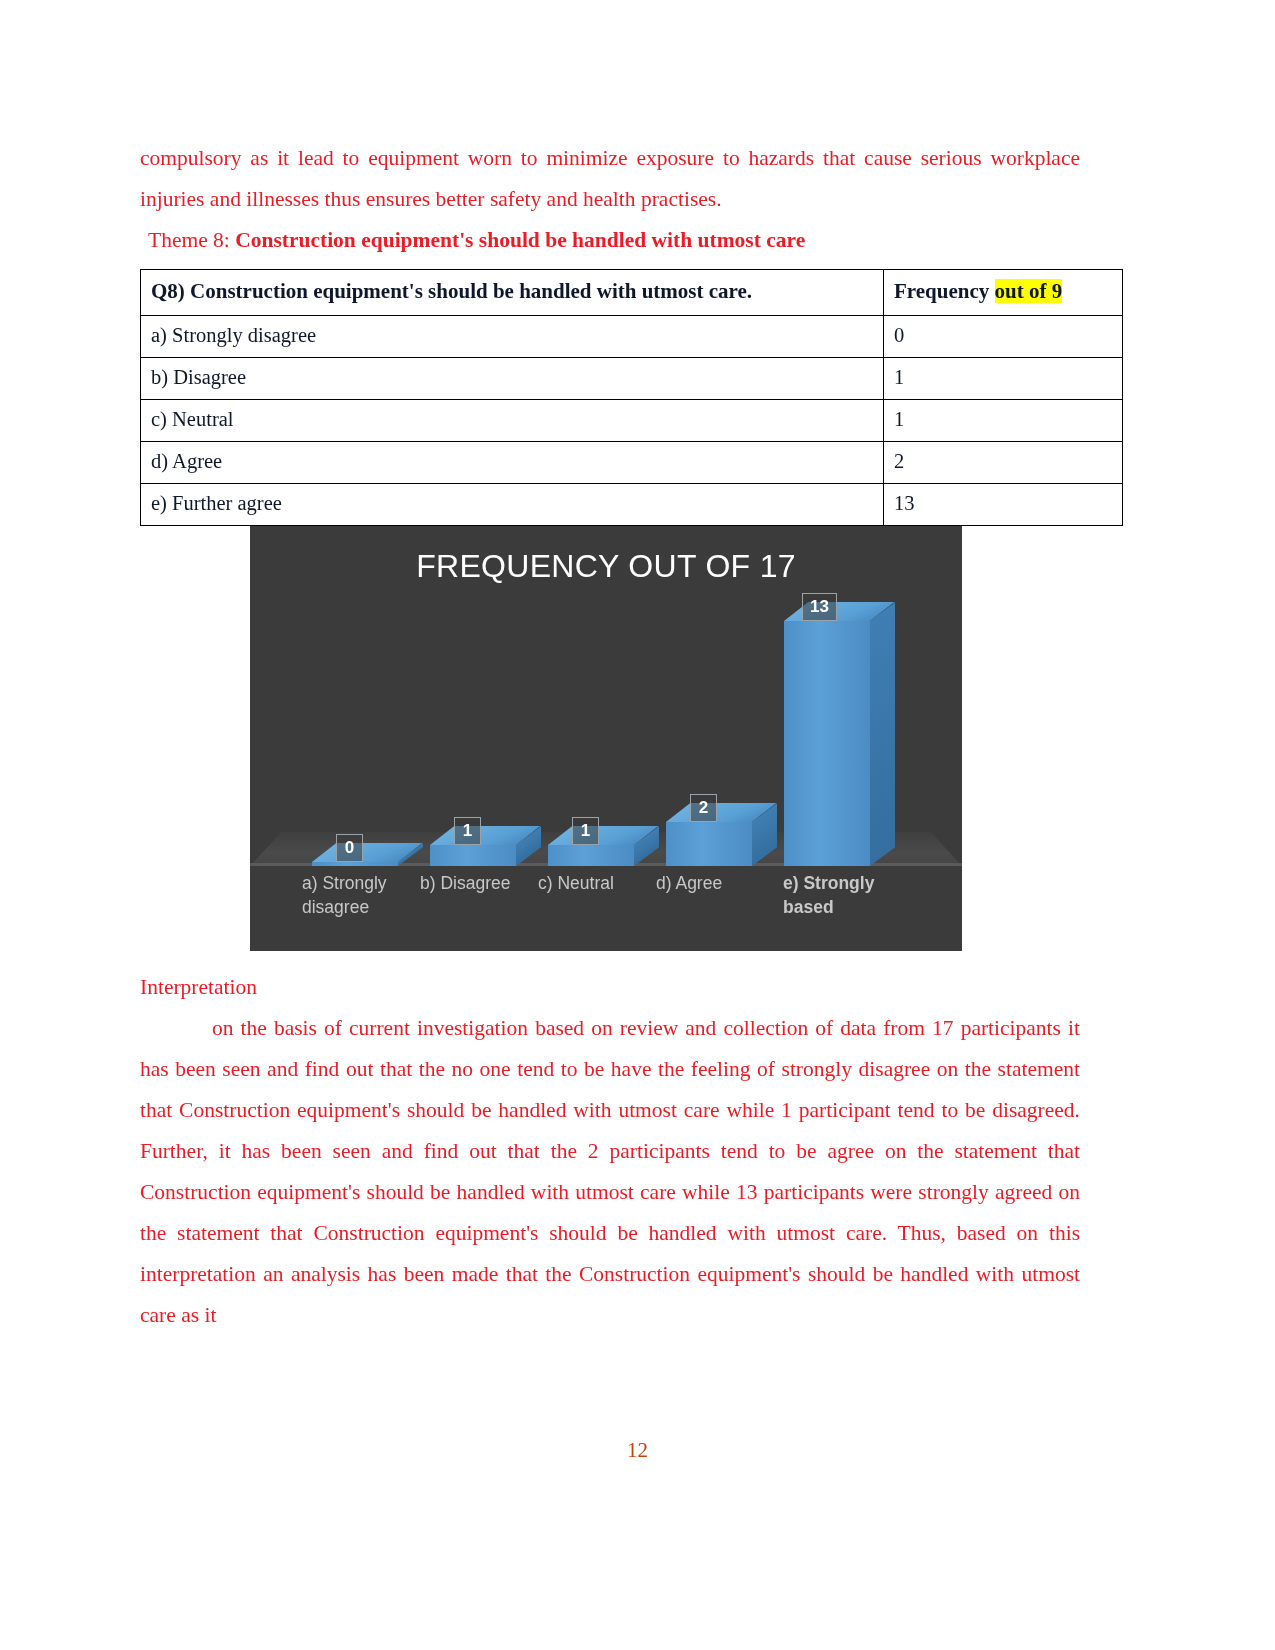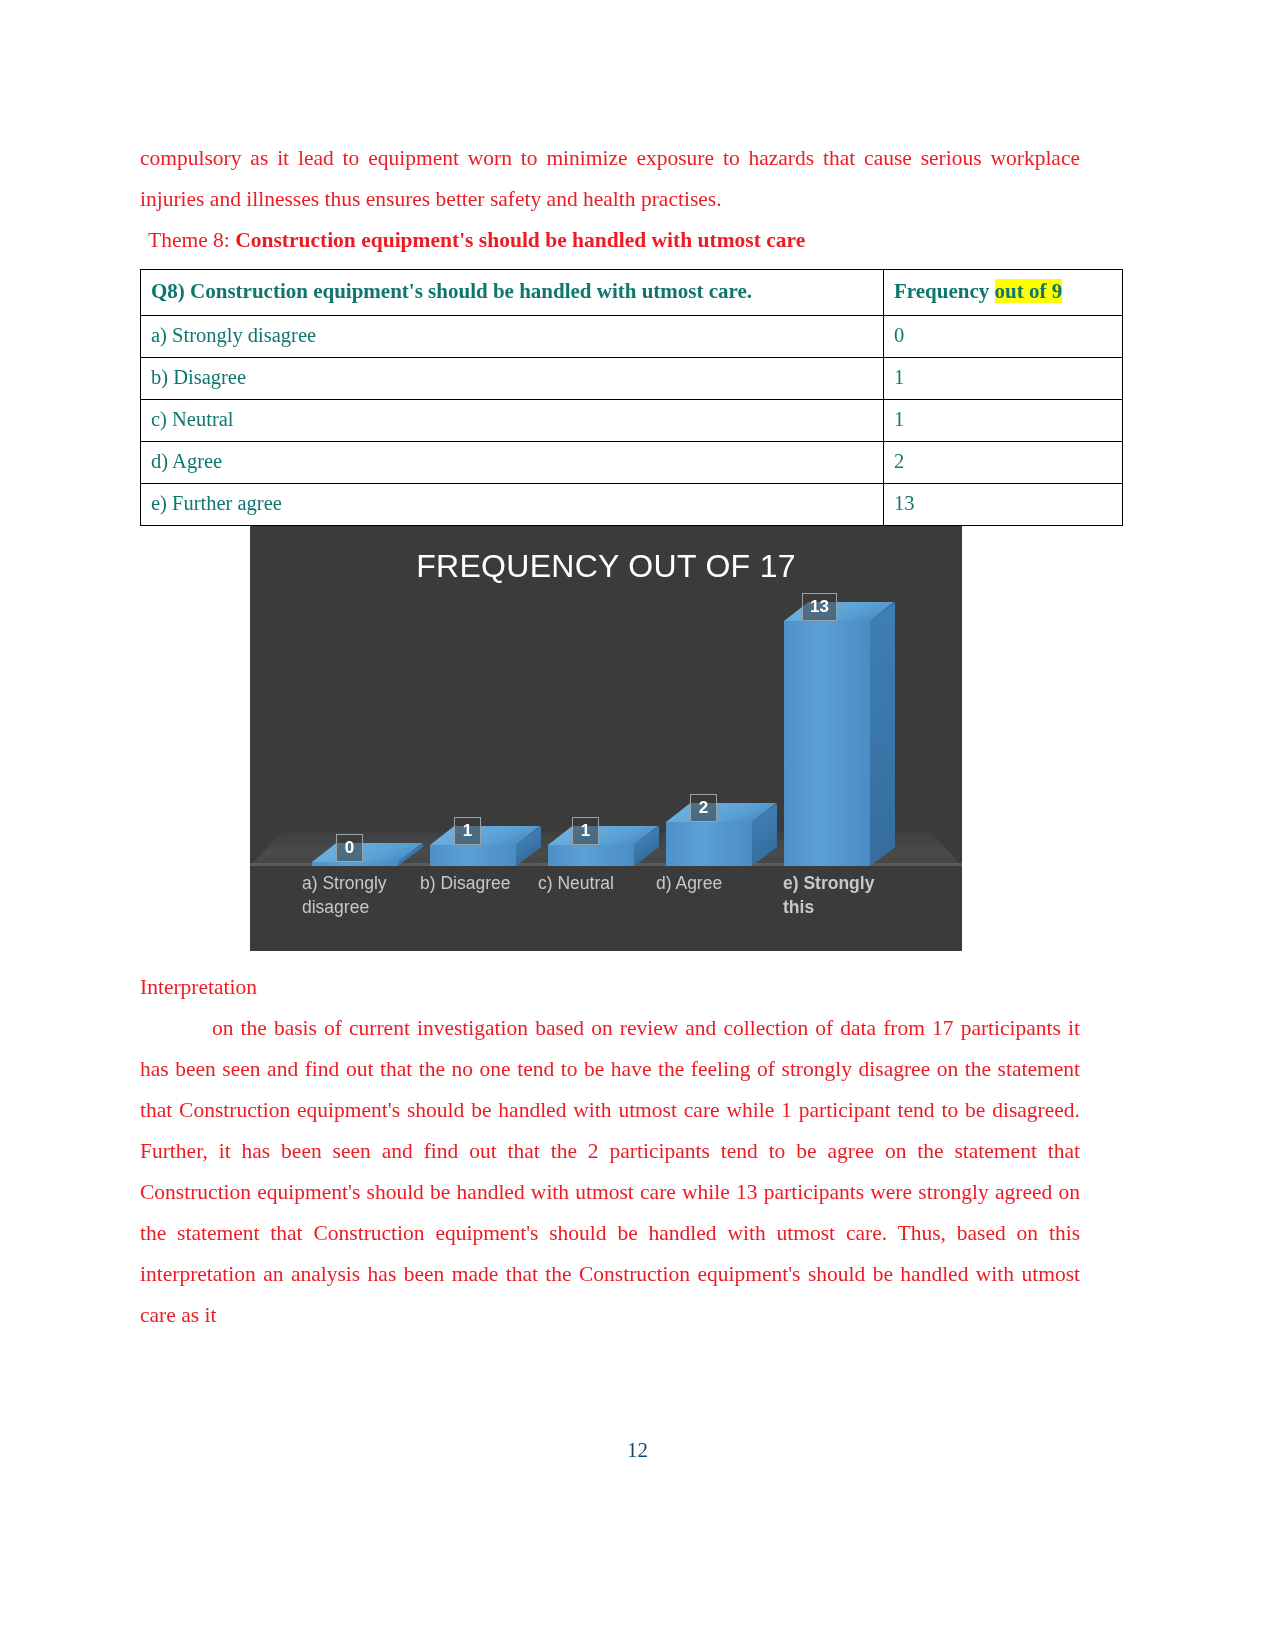--- a/index.html
+++ b/index.html
@@ -49,21 +49,21 @@
 
   
   table.freq {
     border-collapse: collapse;
     width: 940px;
     margin-top: 6px;
     table-layout: fixed;
   }
   table.freq td {
     border: 1.6px solid #000000;
-    color: #0f766e;
+    color: #0f172a;
     font-size: 20.5px;
     padding: 8px 10px 7px 10px;
     vertical-align: top;
     height: 26px;
   }
   table.freq td.q-col { width: 722px; }
   table.freq td.f-col { width: 218px; }
   table.freq tr.head td {
     font-weight: bold;
     font-size: 21px;
@@ -185,21 +185,21 @@
     width: 130px;
   }
 
   
   .page-number {
     position: absolute;
     left: 0;
     top: 1438px;
     width: 1275px;
     text-align: center;
-    color: #0c4a6e;
+    color: #c2410c;
     font-size: 21px;
     font-family: "Liberation Serif", "DejaVu Serif", serif;
   }
   .spacer-sm { height: 16px; }
 </style>
 </head>
 <body>
 
 <div class="page">
   <div class="content">
@@ -293,21 +293,21 @@
           <div>b) Disagree</div>
         </div>
         <div class="cat" style="left:288px; top:0;">
           <div>c) Neutral</div>
         </div>
         <div class="cat" style="left:406px; top:0;">
           <div>d) Agree</div>
         </div>
         <div class="cat" style="left:533px; top:0;font-weight:bold;">
           <div>e) Strongly</div>
-          <div>this</div>
+          <div>based</div>
         </div>
       </div>
     </div>
 
     <div class="spacer-sm"></div>
 
     <p class="para">Interpretation</p>
     <p class="para para-indent">on the basis of current investigation based on review and collection of data from 17 participants it has been seen and find out that the no one tend to be have the feeling of strongly disagree on the statement that Construction equipment's should be handled with utmost care while 1 participant tend to be disagreed. Further, it has been seen and find out that the 2 participants tend to be agree on the statement that Construction equipment's should be handled with utmost care while 13 participants were strongly agreed on the statement that Construction equipment's should be handled with utmost care. Thus, based on this interpretation an analysis has been made that the Construction equipment's should be handled with utmost care as it</p>
 
   </div>

